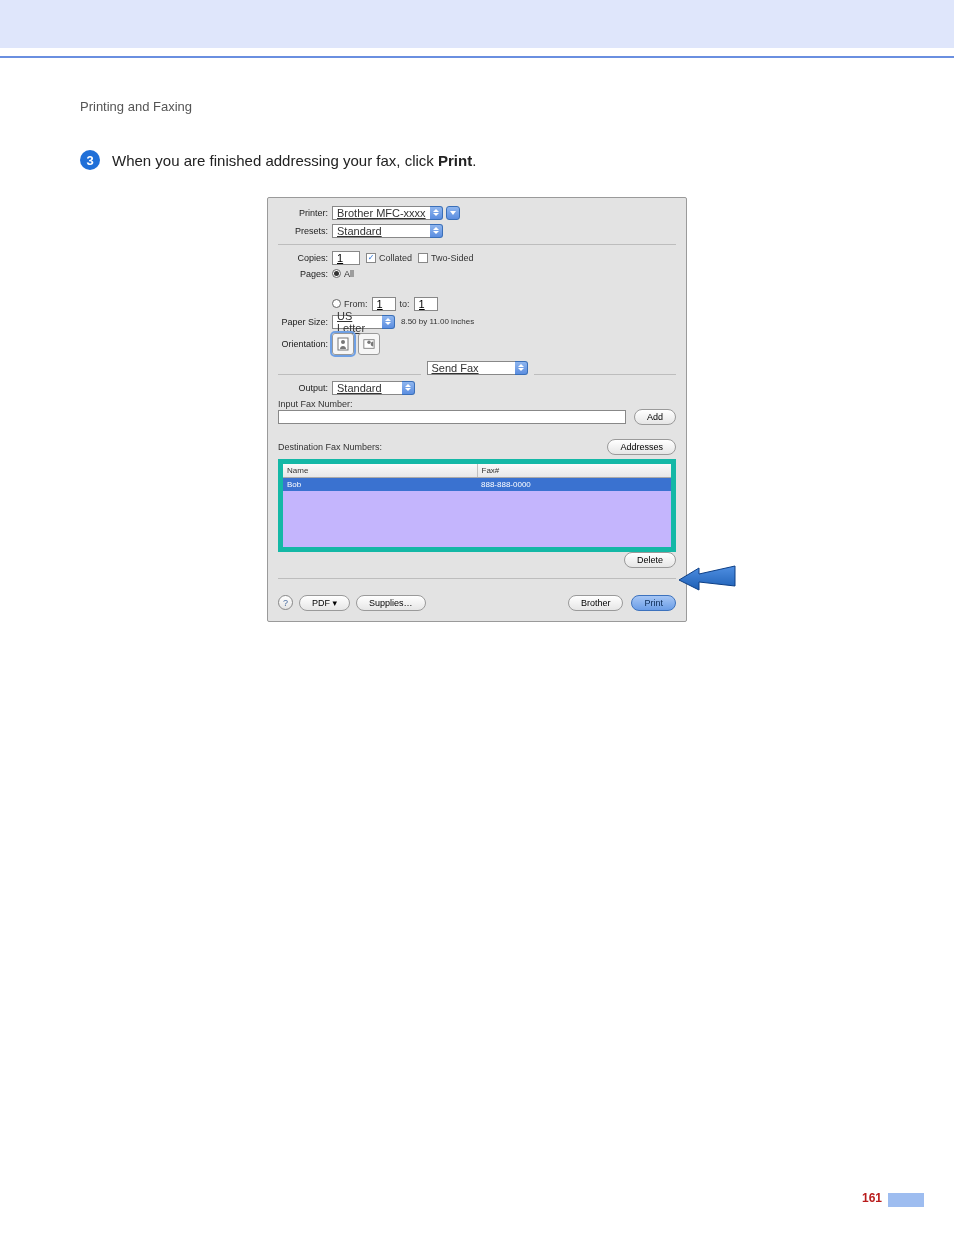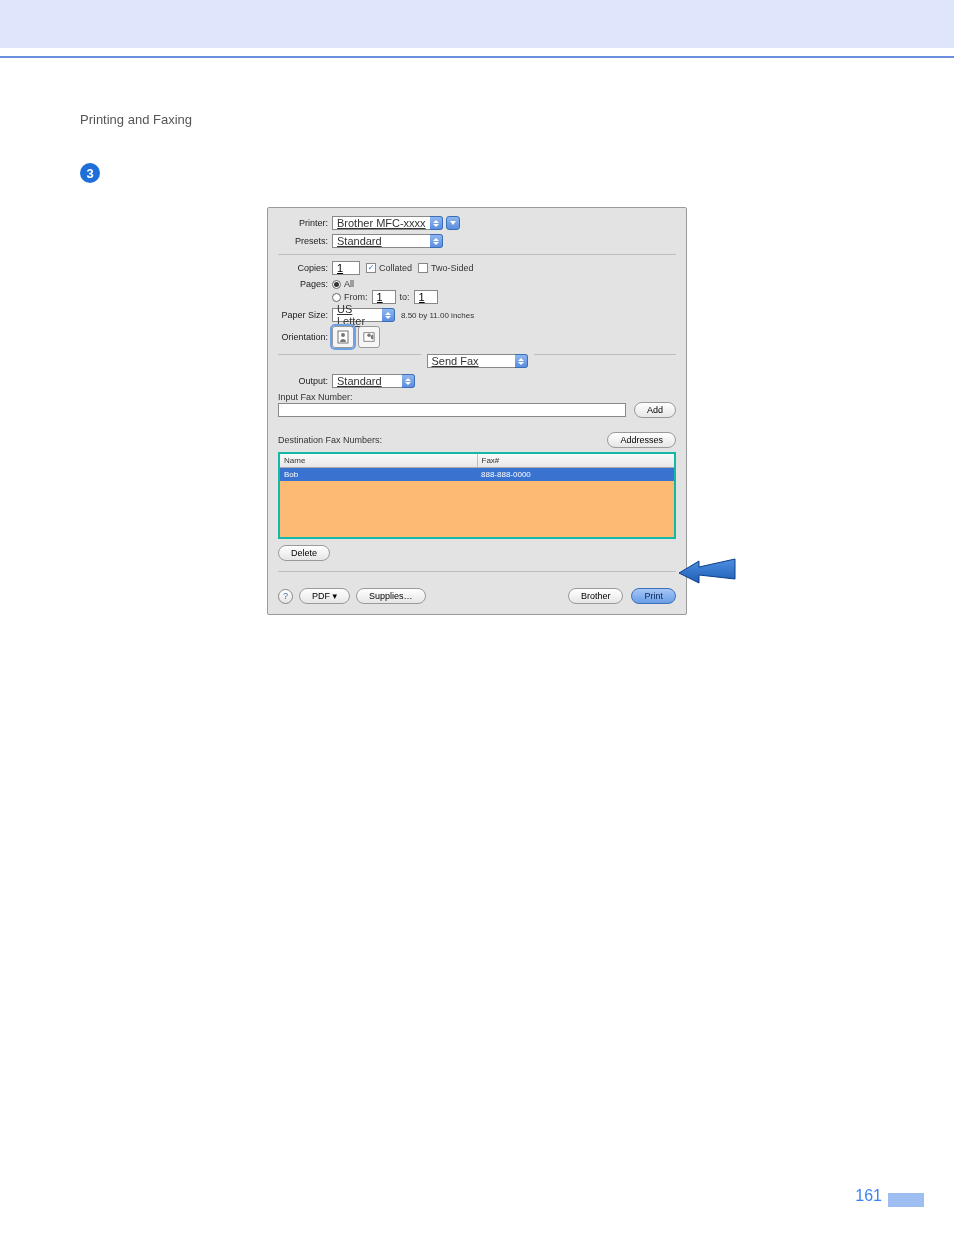--- a/index.html
+++ b/index.html
@@ -1,19 +1,19 @@
 <!DOCTYPE html>
 <html><head>
 <meta charset="utf-8">
 <style>
   * { box-sizing: border-box; margin: 0; padding: 0; }
   html, body { width: 954px; height: 1235px; font-family: Arial, Helvetica, sans-serif; background: #fff; color: #333; }
   .top-band { width: 100%; height: 48px; background: #dfe6fb; }
   .top-rule { width: 100%; height: 2px; background: #6a8fe0; margin-top: 8px; }
-  .page { padding: 48px 68px 0 80px; position: relative; }
+  .page { padding: 35px 68px 0 80px; position: relative; }
   .breadcrumb { font-size: 13px; color: #555; margin-top: 6px; margin-bottom: 36px; }
   .step-row { display: flex; align-items: flex-start; gap: 12px; margin-bottom: 24px; }
   .step-badge { width: 20px; height: 20px; border-radius: 50%; background: #1f6fd8; color: #fff; font-size: 13px; font-weight: bold; display: flex; align-items: center; justify-content: center; flex: 0 0 20px; }
   .step-text { font-size: 15px; color: #222; line-height: 1.5; padding-top: 0px; }
   .step-text b { font-weight: bold; }
   .dialog-wrap { position: relative; width: 432px; margin: 0 auto 0 auto; }
   .dialog { width: 420px; background: #e3e3e3; border: 1px solid #9a9a9a; border-radius: 2px; font-size: 9px; color: #333; padding: 8px 10px 10px 10px; position: relative; }
   .d-row { display: flex; align-items: center; margin-bottom: 4px; }
   .d-row.top { align-items: flex-start; }
   .lcol { width: 200px; flex: 0 0 200px; }
@@ -34,50 +34,53 @@
   .tri-l::before { content:""; border-top:3px solid transparent; border-bottom:3px solid transparent; border-right:4px solid #777; }
   .tri-r::before { content:""; border-top:3px solid transparent; border-bottom:3px solid transparent; border-left:4px solid #777; }
   .check { width:10px; height:10px; border:1px solid #888; background:#fff; display:inline-flex; align-items:center; justify-content:center; margin-right:3px; vertical-align:middle; }
   .check.checked::after { content:"✓"; font-size:8px; color:#2a72d8; line-height:1; }
   .radio { width:9px; height:9px; border:1px solid #666; border-radius:50%; background:#fff; display:inline-flex; align-items:center; justify-content:center; margin-right:3px; vertical-align:middle; }
   .radio.sel::after { content:""; width:5px; height:5px; background:#333; border-radius:50%; }
   .orient { width:22px; height:22px; border:1px solid #999; background:#f6f6f6; display:inline-flex; align-items:center; justify-content:center; border-radius:3px; margin-right:4px; }
   .orient.sel { outline:2px solid #6fa0e4; }
   .orient svg { width:12px; height:14px; }
   .sep { border:none; border-top:1px solid #bdbdbd; margin:6px 0; }
-  .sep-row { display:flex; align-items:flex-start; gap:6px; margin:6px 0; }
+  .sep-row { display:flex; align-items:flex-end; gap:6px; margin:6px 0; }
   .sep-line { flex:1; height:1px; background:#bdbdbd; }
   .pillbtn { background:linear-gradient(#ffffff,#e6e6e6); border:1px solid #9a9a9a; border-radius:10px; height:16px; padding:0 12px; font-size:9px; display:inline-flex; align-items:center; justify-content:center; cursor:default; }
   .pillbtn.primary { background:linear-gradient(#a6c6f5,#6b9de6); border-color:#3d72bd; color:#0a2a55; }
-  .table { border:2px solid #14b8a6; background:#fdba74; }
+  .table { border:5px solid #14b8a6; background:#c4b5fd; }
   .thead { display:flex; background:linear-gradient(#fafafa,#e8e8e8); border-bottom:1px solid #aaa; }
   .th { flex:1; font-size:8px; padding:2px 4px; border-right:1px solid #c0c0c0; }
   .th:last-child { border-right:none; }
   .trow { display:flex; background:#3a72d0; color:#fff; }
   .td { flex:1; font-size:8px; padding:2px 4px; }
   .tbody-fill { height:56px; }
   .bottom-bar { display:flex; align-items:center; justify-content:space-between; margin-top:16px; }
   .bottom-left { display:flex; align-items:center; gap:6px; }
   .helpcircle { width:15px; height:15px; border:1px solid #888; border-radius:50%; background:linear-gradient(#fff,#e5e5e5); display:flex; align-items:center; justify-content:center; font-size:9px; color:#4b6ea0; }
   .arrow-annot { position:absolute; right:-38px; bottom:28px; width:60px; height:36px; }
-  .page-num { position:absolute; bottom:30px; right:72px; font-size:16px; font-weight:normal; color:#3b82f6; }
+  .page-num { position:absolute; bottom:30px; right:72px; font-size:12px; font-weight:bold; color:#b91c1c; }
   .page-num-bar { position:absolute; bottom:28px; right:30px; width:36px; height:14px; background:#9ebdf0; }
   .inline-gap { margin-left: 6px; }
 </style>
 </head>
 <body>
 
 <div class="top-band"></div>
 <div class="top-rule"></div>
 
 <div class="page">
   <div class="breadcrumb">Printing and Faxing</div>
 
   <div class="step-row">
     <div class="step-badge">3</div>
+    <div class="step-text">
+      <span>When you are finished addressing your fax, click </span><b>Print</b><span>.</span>
+    </div>
   </div>
 
   <div class="dialog-wrap">
     <div class="dialog">
 
       <div class="d-row top">
 
         <div class="rcol">
 
           <div class="d-row">
@@ -106,21 +109,21 @@
             <span class="check checked"></span>
             <span>Collated</span>
             <span class="inline-gap"></span>
             <span class="check"></span>
             <span>Two-Sided</span>
           </div>
 
           <div class="d-row" style="align-items:flex-start;">
             <div class="label">Pages:</div>
             <div>
-              <div style="display:flex; align-items:center; margin-bottom:1px;">
+              <div style="display:flex; align-items:center; margin-bottom:18px;">
                 <span class="radio sel"></span>
                 <span>All</span>
               </div>
               <div style="display:flex; align-items:center;">
                 <span class="radio"></span>
                 <span>From:</span>
                 <input class="field" style="width: 24px; margin: 0px 4px;" value="1">
                 <span>to:</span>
                 <input class="field" style="width: 24px; margin-left: 4px;" value="1">
               </div>
@@ -189,21 +192,21 @@
               <div class="th">Name</div>
               <div class="th">Fax#</div>
             </div>
             <div class="trow">
               <div class="td">Bob</div>
               <div class="td">888-888-0000</div>
             </div>
             <div class="tbody-fill"></div>
           </div>
 
-          <div class="d-row" style="justify-content:flex-start; margin-top:6px;">
+          <div class="d-row" style="justify-content:flex-end; ">
             <button class="pillbtn">Delete</button>
           </div>
         </div>
       </div>
 
       <hr class="sep">
 
       <div class="bottom-bar">
         <div class="bottom-left">
           <div class="helpcircle">?</div>

